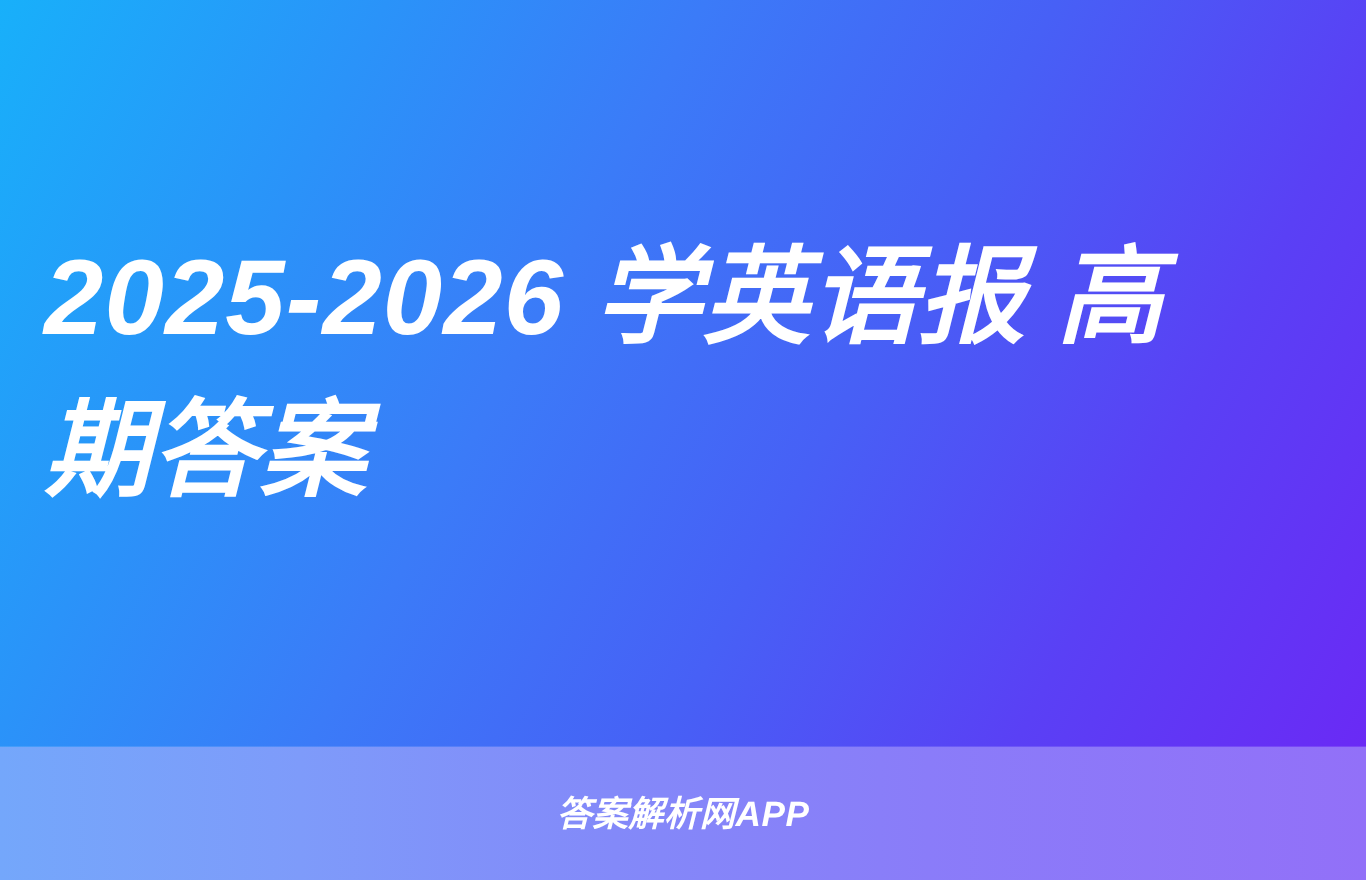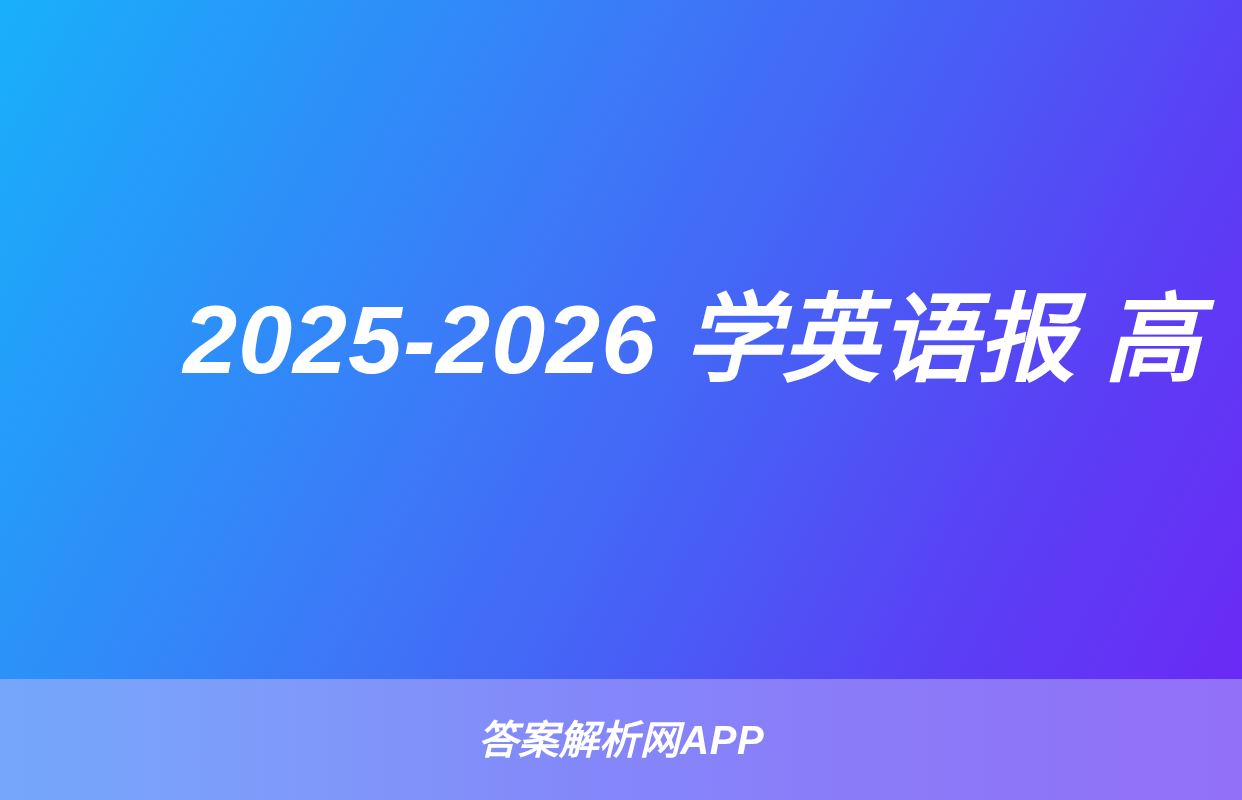--- a/index.html
+++ b/index.html
@@ -65,52 +65,53 @@
     flex-direction: column;
     align-items: center;
     justify-content: center;
     padding: 0 40px;
     box-sizing: border-box;
   }
 
   .title-line {
     display: block;
     width: 100%;
-    text-align: right;
+    text-align: left;
     color: #ffffff;
     font-size: 97px;
     line-height: 139px;
     font-weight: 700;
     font-style: italic;
     letter-spacing: 1px;
     white-space: nowrap;
     font-family: "Liberation Sans", "DejaVu Sans", sans-serif;
     -webkit-font-smoothing: antialiased;
   }
 
   .watermark-text {
     color: #ffffff;
-    font-size: 40px;
+    font-size: 32px;
     font-weight: 700;
     font-style: italic;
     letter-spacing: 0.5px;
     line-height: 1;
     white-space: nowrap;
     font-family: "Liberation Sans", "DejaVu Sans", sans-serif;
     -webkit-font-smoothing: antialiased;
   }
 </style>
 </head>
 <body>
 
 <div id="poster">
 
   <div class="hero-band"></div>
 
   <div class="title-block">
     <span class="title-line">2025-2026 学英语报 高</span>
+    <span class="title-line">期答案</span>
   </div>
 
   <div class="footer-band">
     <span class="watermark-text">答案解析网APP</span>
   </div>
 
 </div>
 
 </body></html>

